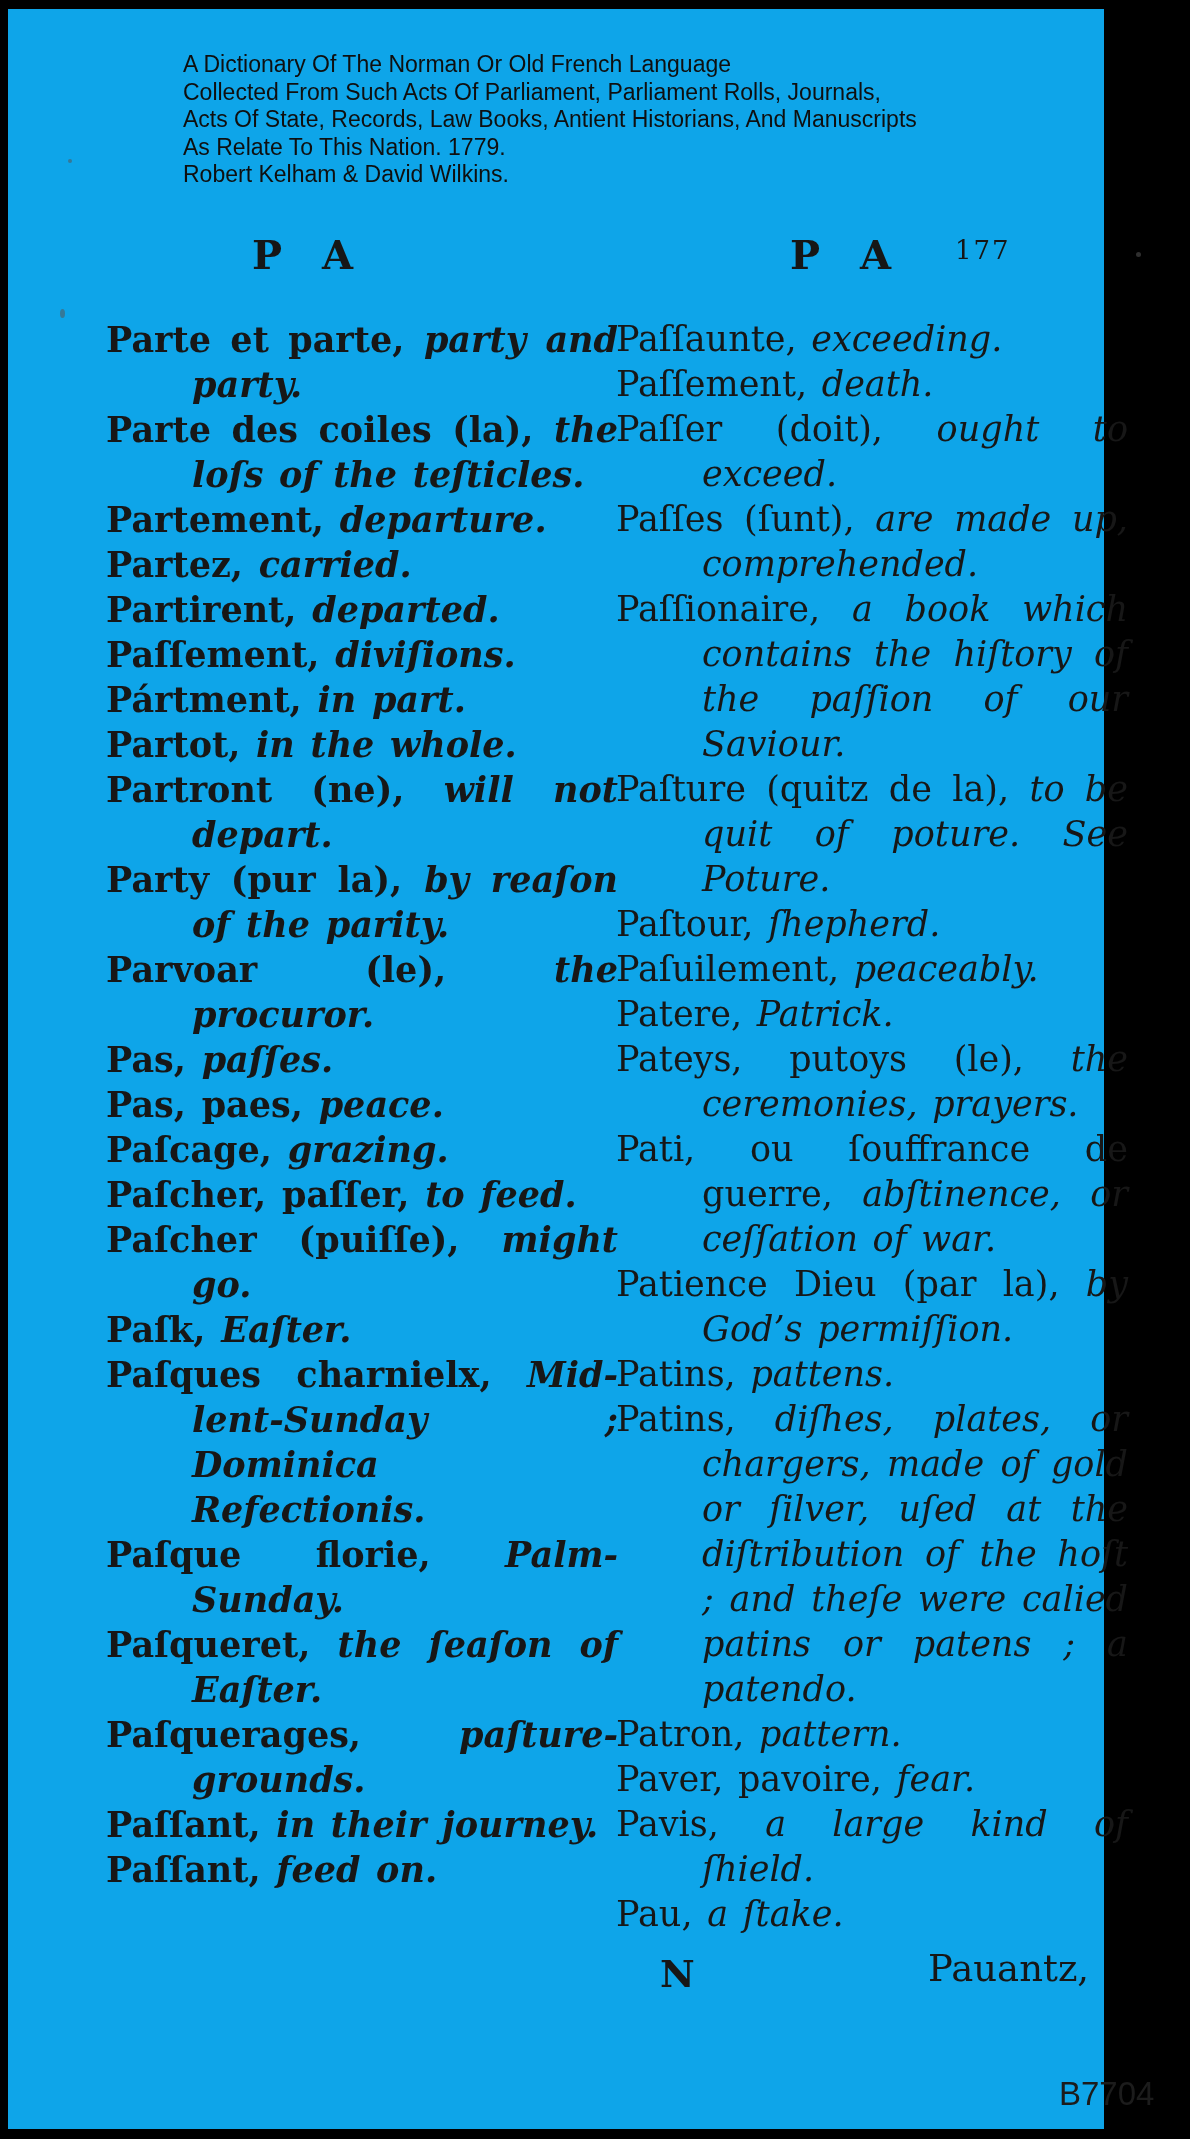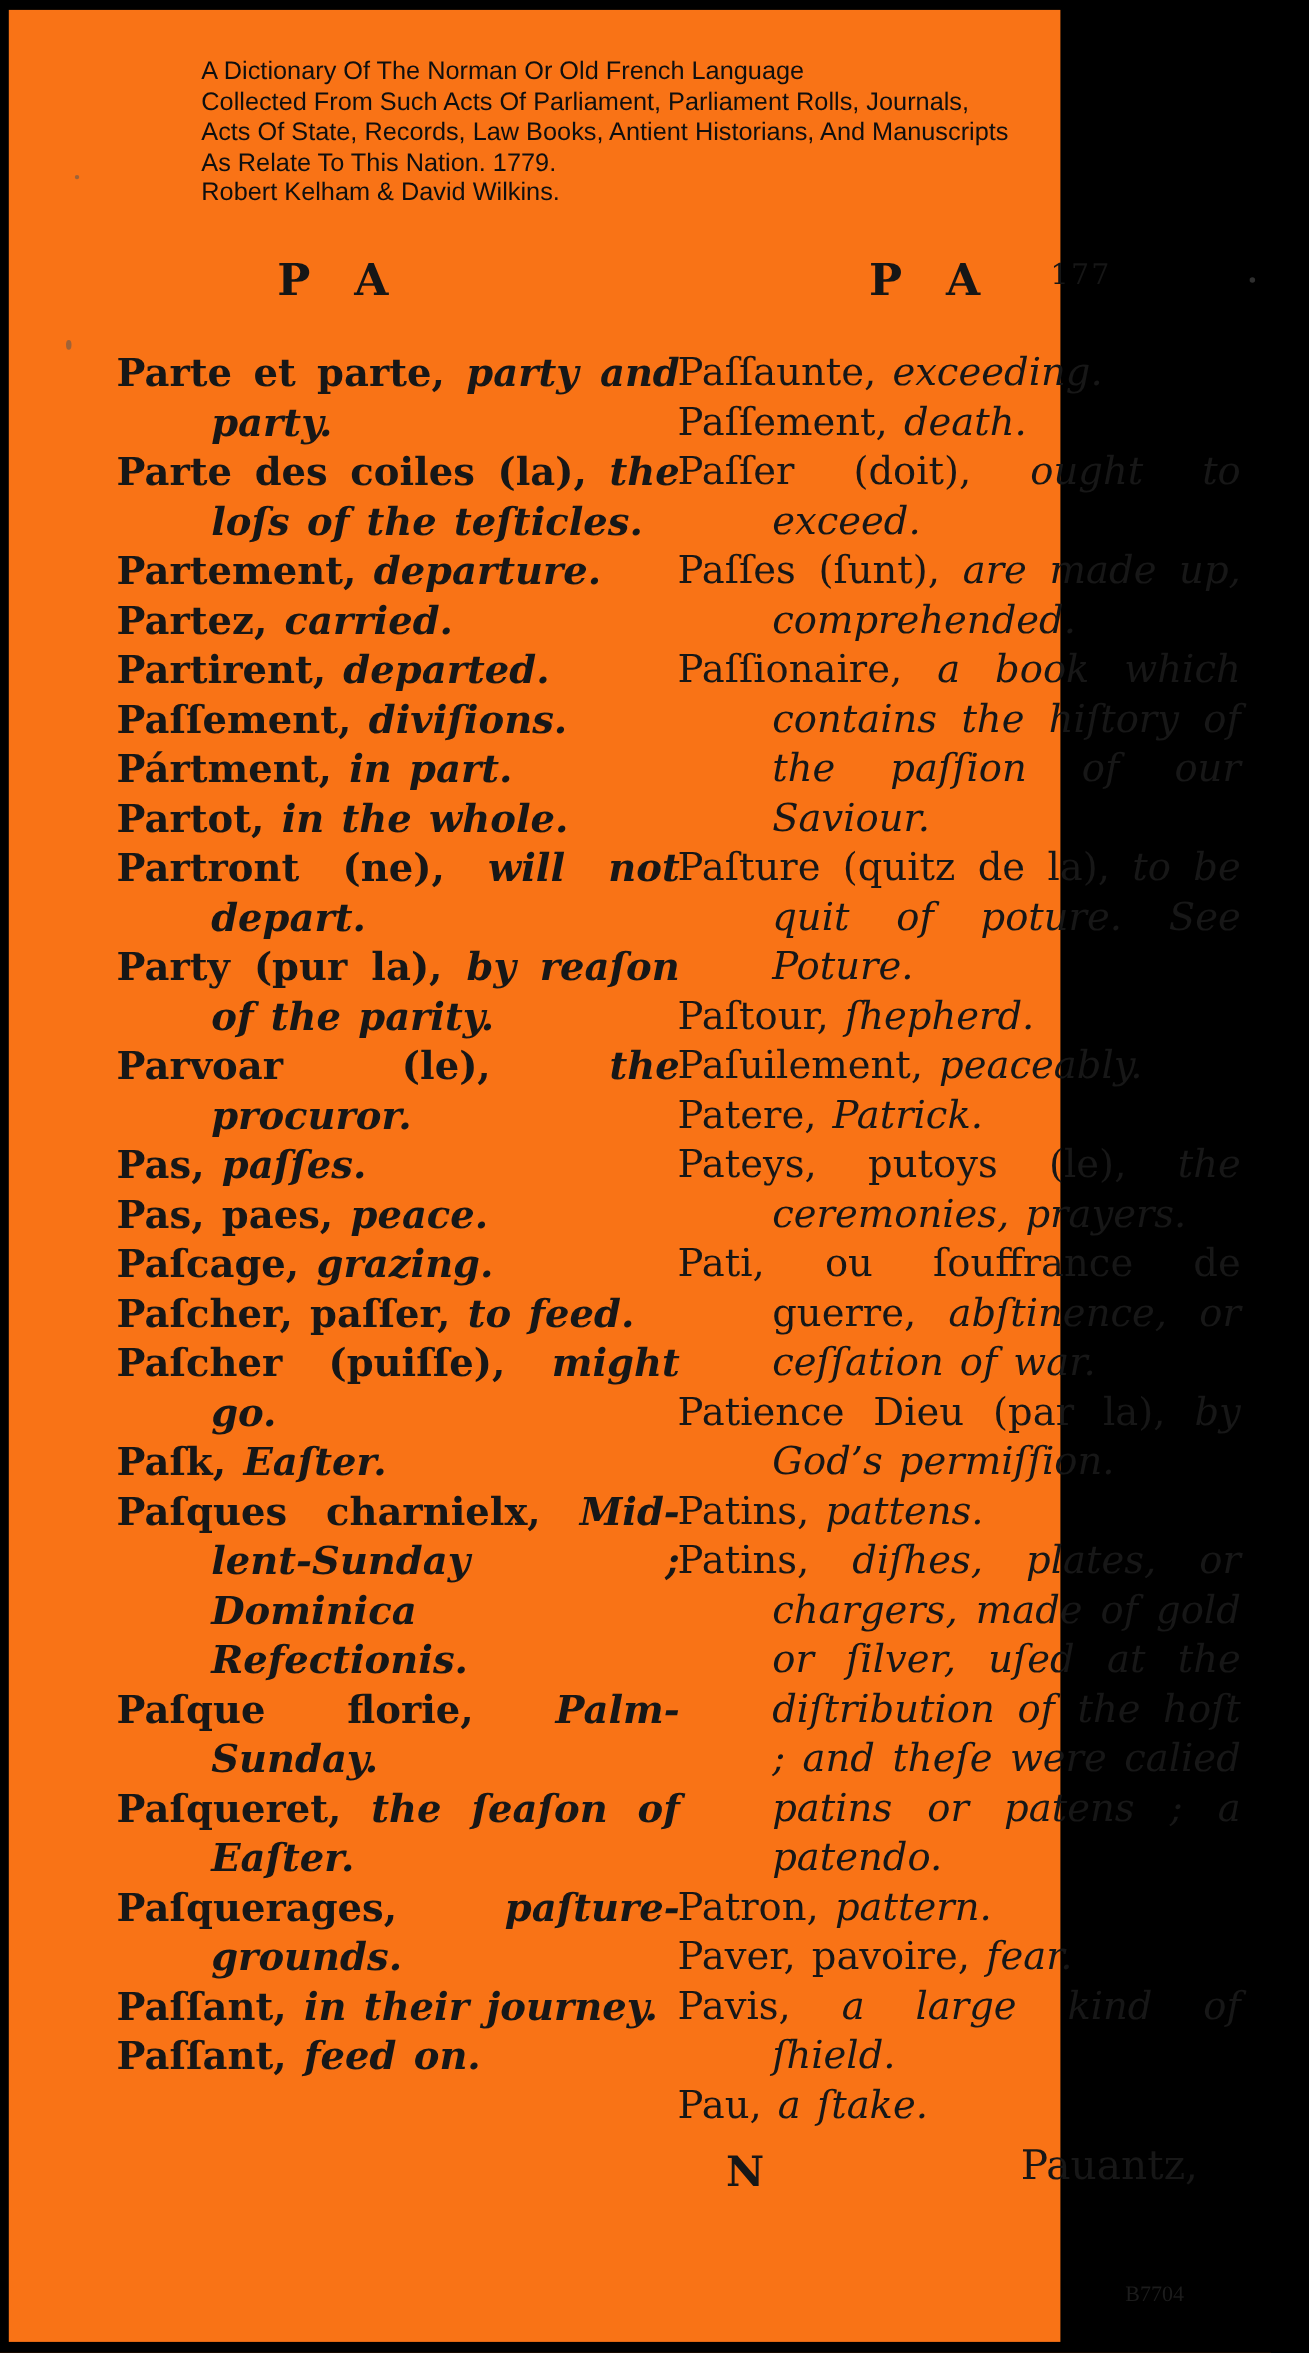--- a/index.html
+++ b/index.html
@@ -6,22 +6,22 @@
   body{
     width:1190px;height:2139px;
     background:#000;
     position:relative;
     overflow:hidden;
     font-family:"DejaVu Serif", serif;
   }
   .page{
     position:absolute;
     left:8px;top:9px;
-    width:956px;height:2120px;
-    background:#f97316;
+    width:1096px;height:2120px;
+    background:#0ea5e9;
   }
   
   .caption{
     position:absolute;
     left:175px;top:42px;
     font-family:"Liberation Sans", sans-serif;
     font-size:23px;
     line-height:27.5px;
     color:#0f0f0f;
     white-space:nowrap;
@@ -75,23 +75,23 @@
     color:#171717;
   }
   .catchword{
     position:absolute;
     top:1938px;left:920px;
     font-size:37px;
     color:#171717;
   }
   .scanid{
     position:absolute;
-    top:2066px;left:1015px;
-    font-family:Liberation Serif, serif;
-    font-size:20px;
+    top:2066px;left:1051px;
+    font-family:Liberation Sans, sans-serif;
+    font-size:33px;
     color:#1c1c1c;
   }
   
   .speck{position:absolute;background:#555;border-radius:50%;opacity:.55;}
 </style>
 </head>
 <body>
 
 <div class="page">
 

